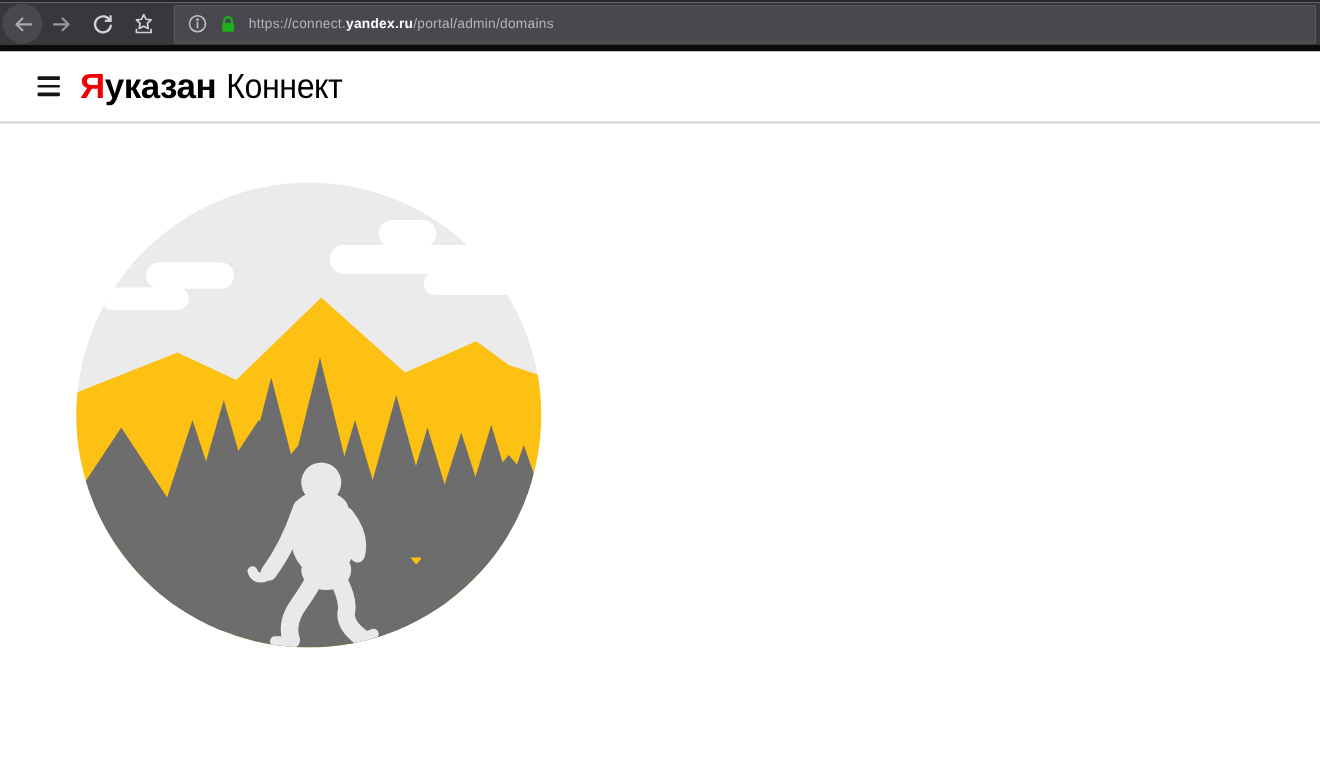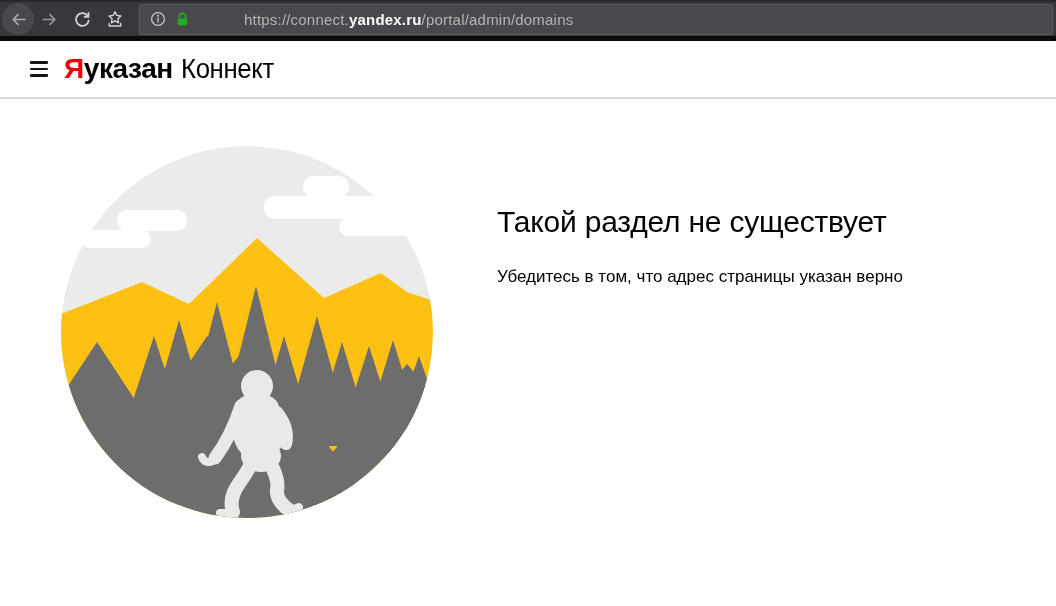--- a/index.html
+++ b/index.html
@@ -17,21 +17,21 @@
   .nav-btn  { width:30px; height:30px; display:flex; align-items:center; justify-content:center; flex:0 0 auto; }
   .nav-btn.dim    { color:#97979b; }
   .nav-btn.bright { color:#d4d4d6; margin-left:3px; }
   .nav-btn svg, .back-btn svg { display:block; }
 
   .urlbar { flex:1; height:31px; margin-left:9px; background:#49494d;
             border:1px solid rgba(255,255,255,.09); border-radius:2px;
             display:flex; align-items:center; padding:0 10px; gap:9px; }
   .info-icon { color:#c4c4c7; display:flex; }
   .lock-icon { color:#1db01d; display:flex; }
-  .url-text  { font-size:15px; color:#b4b4b7; letter-spacing:.2px; white-space:nowrap;margin-left:45px; }
+  .url-text  { font-size:11px; color:#b4b4b7; letter-spacing:.2px; white-space:nowrap; }
   .url-text .host { color:#fbfbfd; font-weight:bold; }
 
   
   .page { width:100%; height:565px; background:#fff; }
   .page-header { height:58px; border-bottom:2px solid #dadada;
                  display:flex; align-items:center; padding-left:30px; gap:16px; }
   .hamburger { display:flex; flex-direction:column; gap:4px; width:18px; cursor:pointer; }
   .hamburger span { display:block; height:2.5px; background:#151515; border-radius:1px; }
   .logo { font-size:28px; letter-spacing:-.4px; display:flex; align-items:baseline; cursor:pointer; }
   .logo .ya   { color:#ee0000; font-weight:700; }
@@ -183,19 +183,15 @@
           <path d="M19 88 C14 94 7 93 5 87" fill="none" stroke-width="8"></path>
           <path d="M80 42 C88 52 92 62 89 74" fill="none" stroke-width="12"></path>
           <path d="M56 90 C50 104 42 112 38 120 C34 128 34 136 36 142" fill="none" stroke-width="14"></path>
           <path d="M36 143 L23 143" fill="none" stroke-width="8"></path>
           <path d="M72 90 C78 102 82 112 80 120 C79 128 84 134 92 140" fill="none" stroke-width="14"></path>
           <path d="M91 141 L102 137" fill="none" stroke-width="8"></path>
         </g>
       </g>
     </svg>
 
-    <div class="message">
-      <h1>Такой раздел не существует</h1>
-      <p>Убедитесь в том, что адрес страницы указан верно</p>
-    </div>
 
   </div>
 </div>
 
 </body></html>

